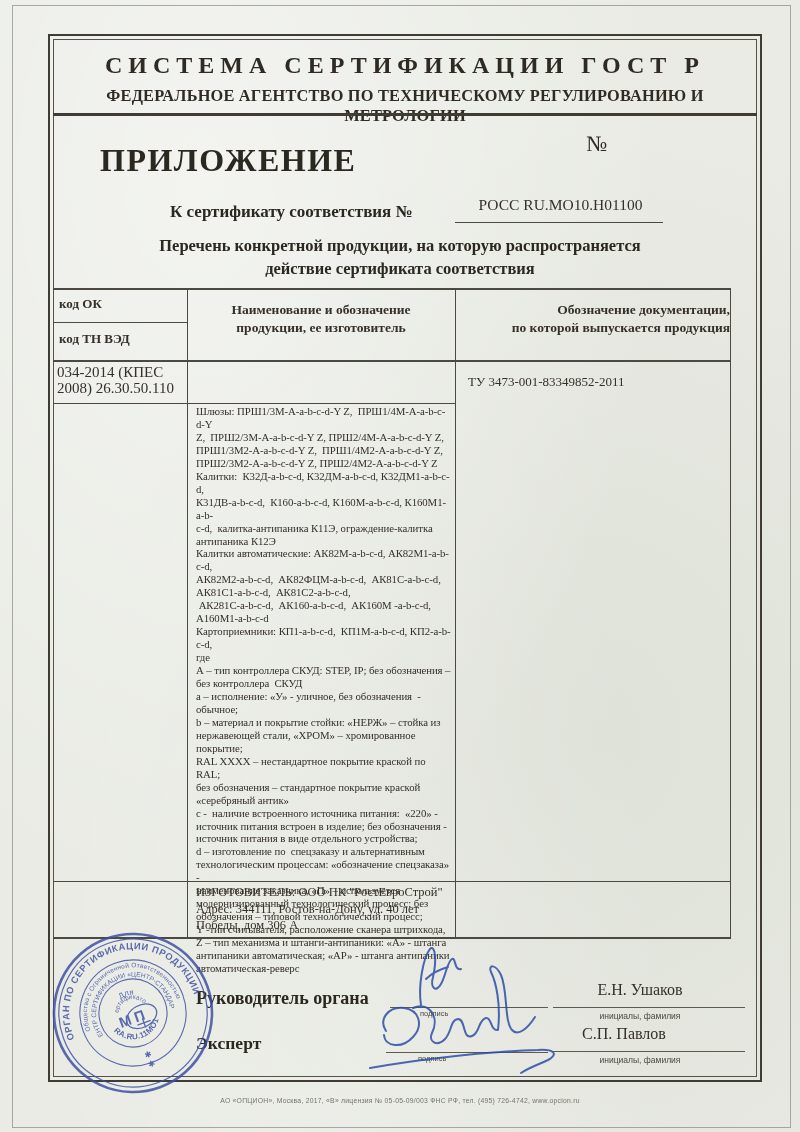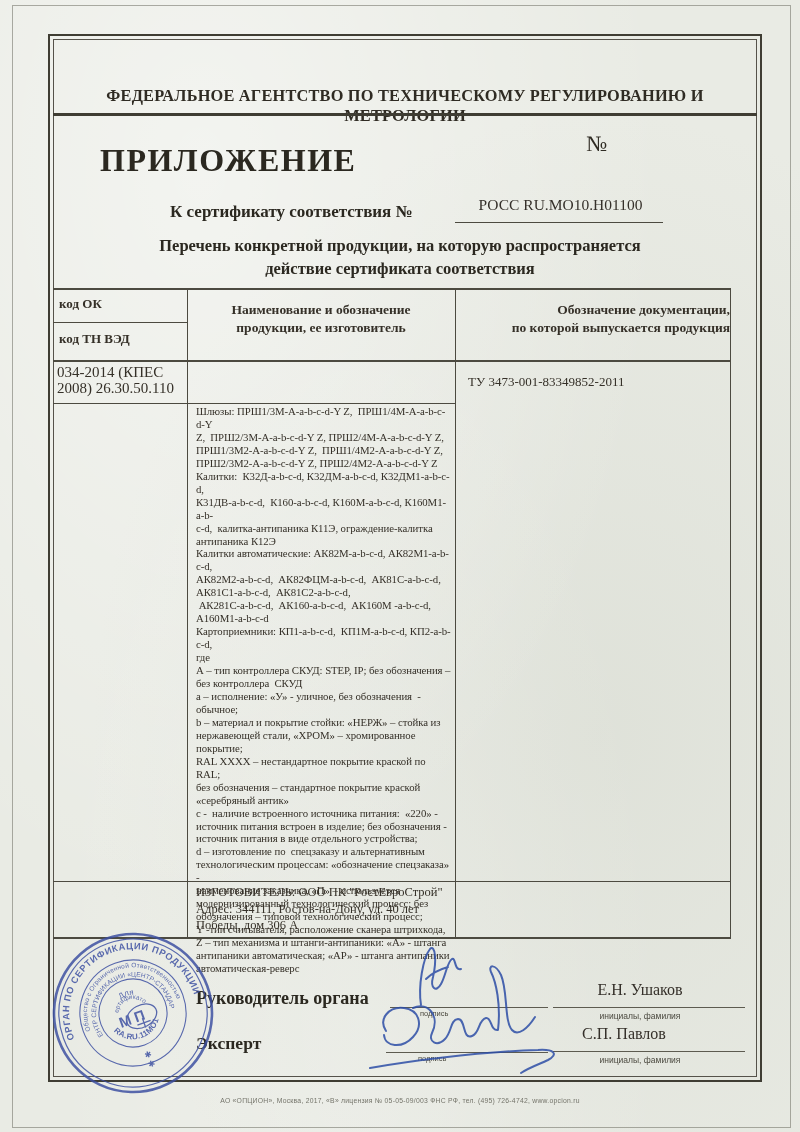--- a/index.html
+++ b/index.html
@@ -74,20 +74,21 @@
 <body>
 
 <div id="page">
 
   <div id="page-edge"></div>
 
   <div id="frame-outer">
     <div id="frame-inner"></div>
   </div>
 
+  <div id="hdr-title">СИСТЕМА СЕРТИФИКАЦИИ ГОСТ Р</div>
   <div id="hdr-sub">ФЕДЕРАЛЬНОЕ АГЕНТСТВО ПО ТЕХНИЧЕСКОМУ РЕГУЛИРОВАНИЮ И МЕТРОЛОГИИ</div>
   <div id="hdr-rule"></div>
 
   <div id="num-prefix">№</div>
 
   <div id="appendix">ПРИЛОЖЕНИЕ</div>
   <div id="cert-label">К сертификату соответствия №</div>
   <div id="cert-value">РОСС RU.МО10.Н01100</div>
   <div id="cert-underline"></div>
   <div id="purpose">Перечень конкретной продукции,  на которую распространяется

